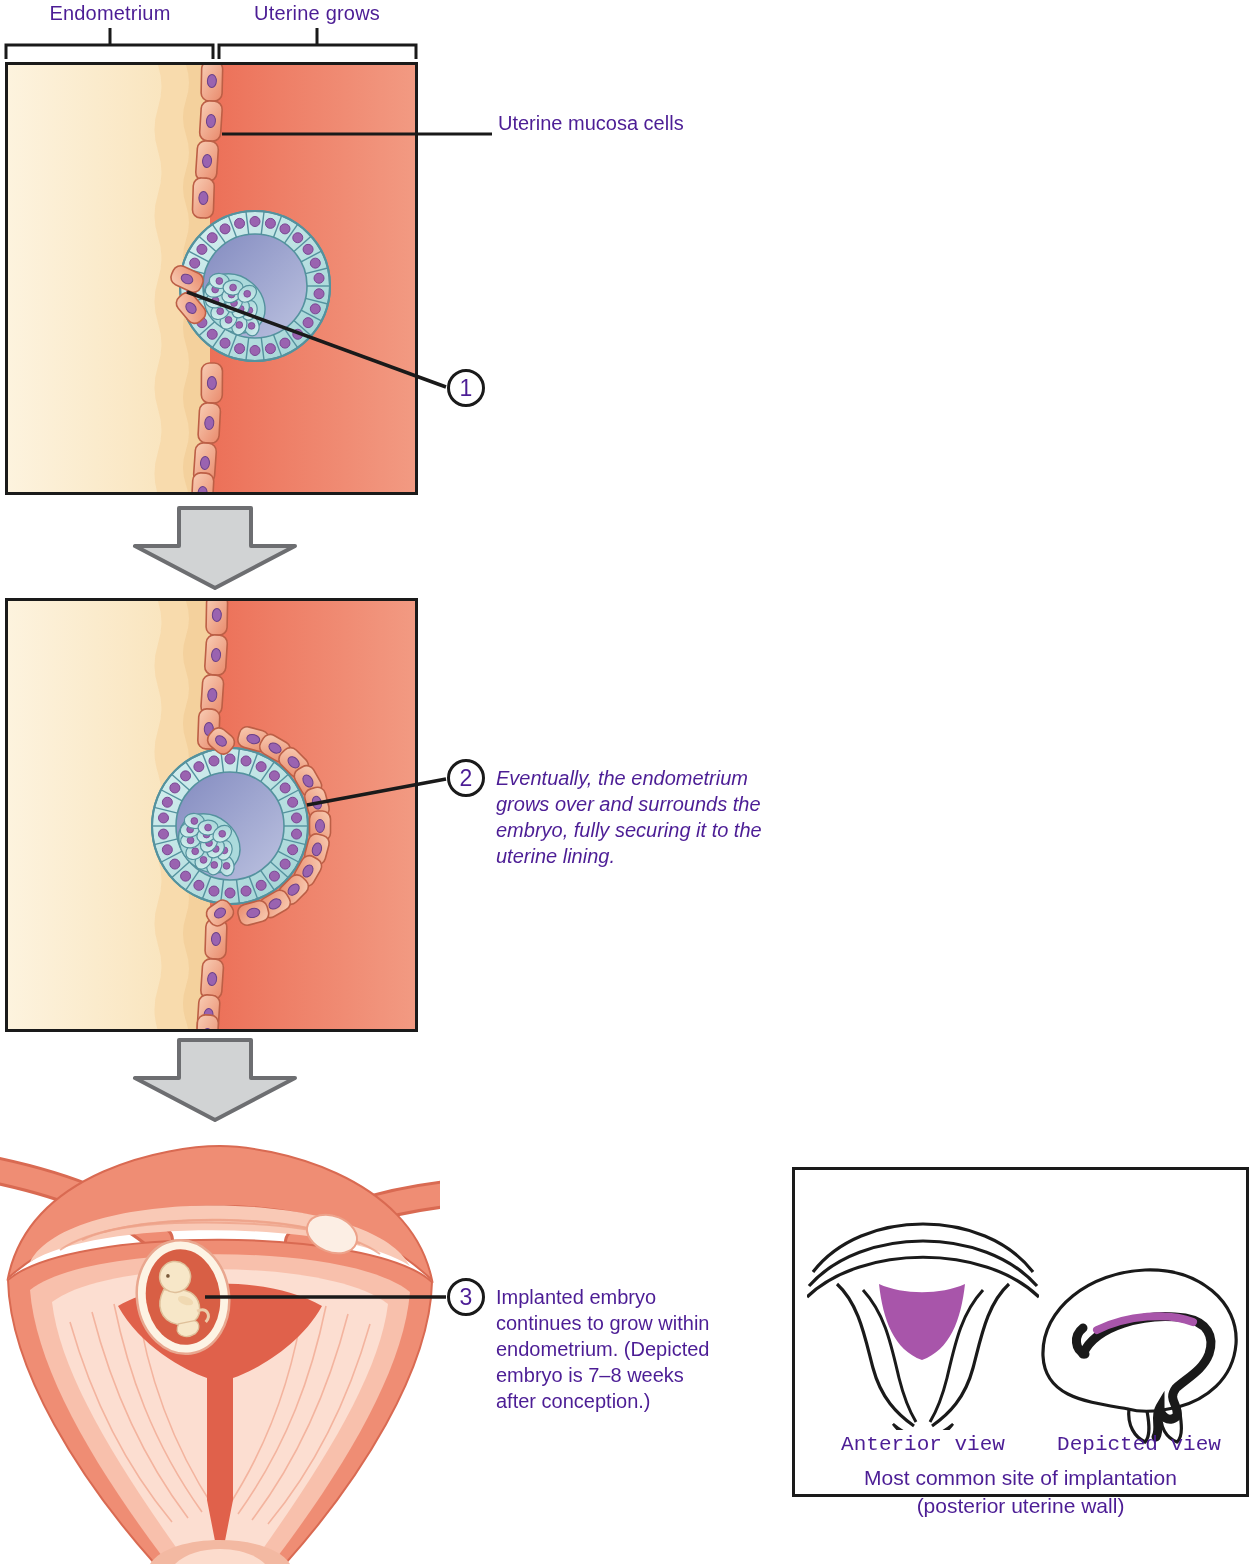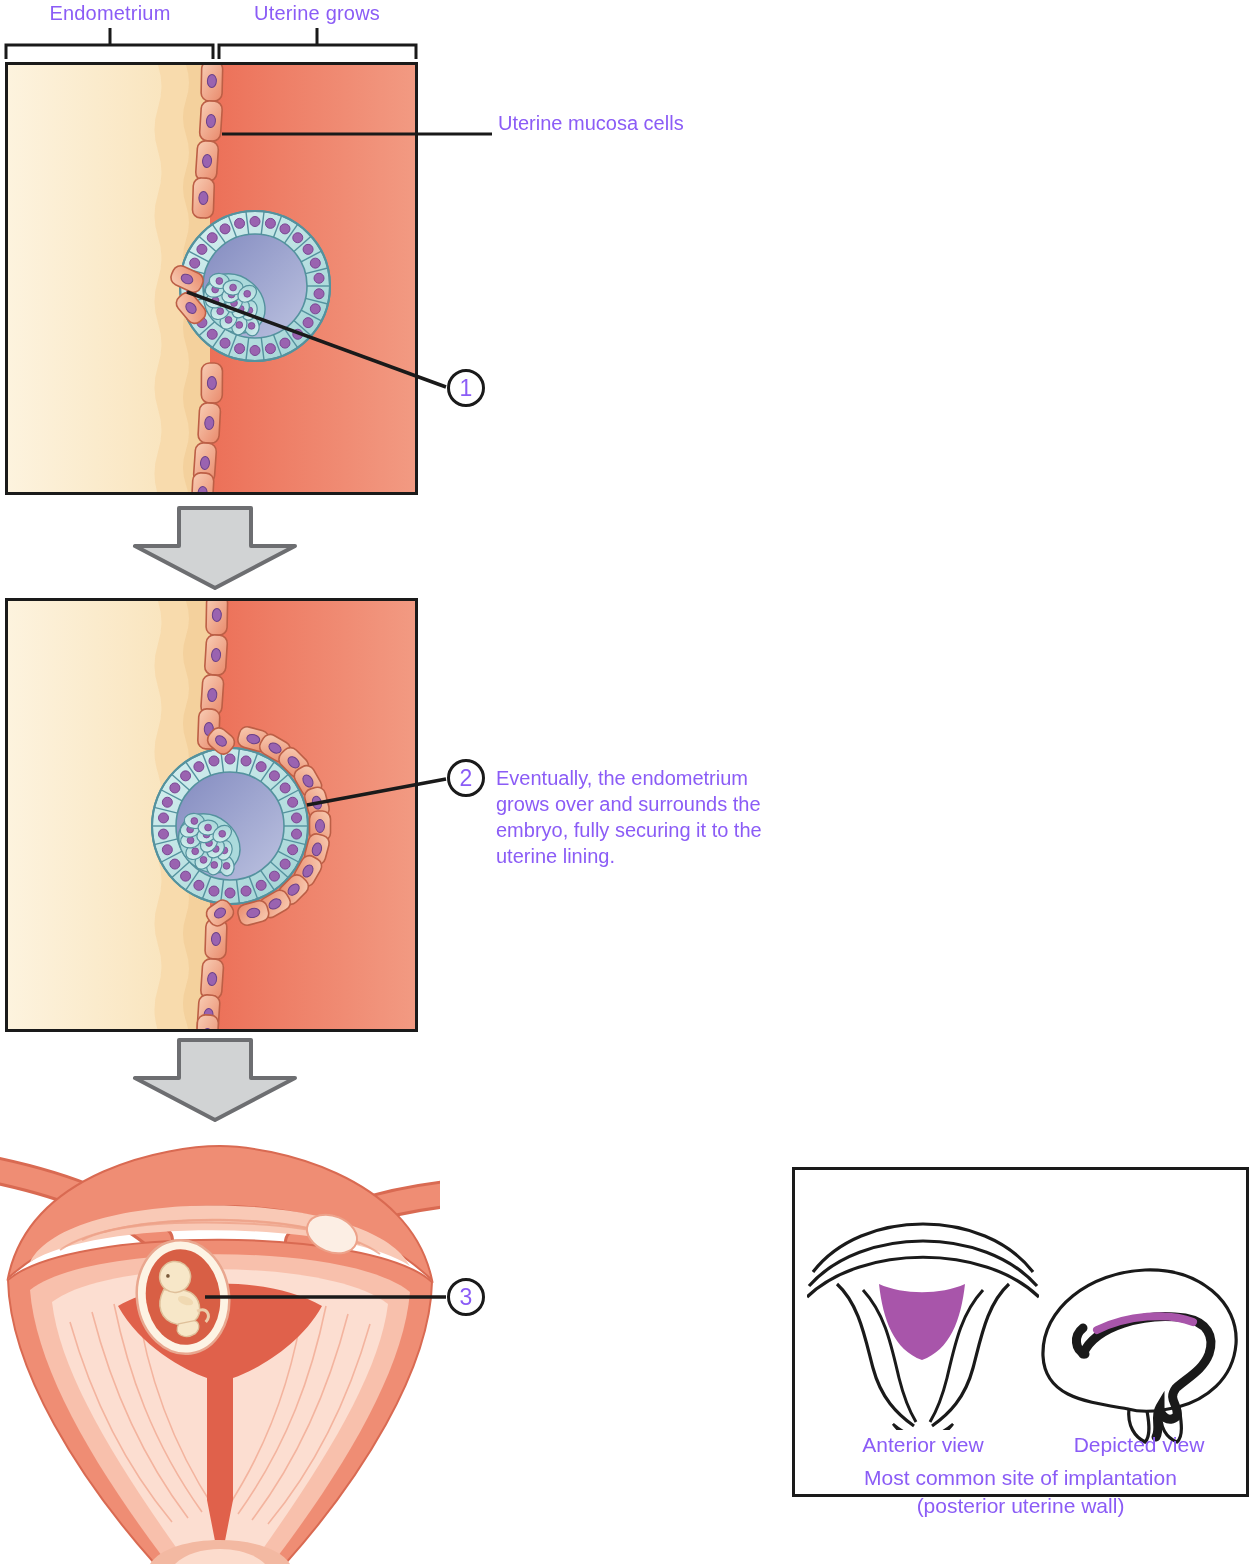--- a/index.html
+++ b/index.html
@@ -1,34 +1,34 @@
 <!DOCTYPE html>
 <html><head>
 <meta charset="utf-8">
 <style>
   html,body{margin:0;padding:0;background:#ffffff;}
   #page{position:relative;width:1250px;height:1564px;background:#ffffff;overflow:hidden;
-        font-family:"Liberation Sans","DejaVu Sans",sans-serif;color:#8b5cf6;}
+        font-family:"Liberation Sans","DejaVu Sans",sans-serif;color:#4c1d95;}
   .abs{position:absolute;}
   .panel{position:absolute;left:5px;width:413px;border:3px solid #1a1a1a;box-sizing:border-box;background:#fdf2dc;}
   #panel1{top:62px;height:433px;}
   #panel2{top:598px;height:434px;}
   .panel svg{display:block;width:100%;height:100%;}
   .toplabel{position:absolute;top:2px;font-size:20px;text-align:center;letter-spacing:.2px;}
   #lbl-endo{left:0;width:220px;}
   #lbl-cav{left:217px;width:200px;}
   #overlay{position:absolute;left:0;top:0;z-index:6;pointer-events:none;}
   .stepcircle{position:absolute;width:38px;height:38px;border:3px solid #1a1a1a;border-radius:50%;
       box-sizing:border-box;display:flex;align-items:center;justify-content:center;
       font-size:23px;background:#ffffff;z-index:7;}
   .steptext{position:absolute;font-size:20px;line-height:26px;white-space:pre-line;z-index:7;}
   #mucosa-label{position:absolute;left:498px;top:112px;font-size:20px;z-index:7;}
   #uterus-wrap{position:absolute;left:0;top:1130px;width:440px;height:434px;}
   #inset-box{position:absolute;left:792px;top:1167px;width:457px;height:330px;border:3px solid #1a1a1a;
-      box-sizing:border-box;background:#ffffff;}
+      box-sizing:border-box;background:#ffffff;font-family:Liberation Mono, monospace;}
   .viewlabel{position:absolute;top:263px;font-size:21px;text-align:center;}
   #anterior-label{left:8px;width:240px;}
   #lateral-label{left:240px;width:208px;}
   #inset-caption{position:absolute;left:792px;top:1464px;width:457px;text-align:center;
       font-size:21px;line-height:28px;}
   svg{overflow:hidden;}
 </style>
 </head>
 <body>
 
@@ -437,26 +437,31 @@
           <path d="M12,16 C22,13 26,22 19,28" fill="none" stroke="#eccdaa" stroke-width="3"></path>
         </g>
       </svg>
   </div>
 
   <div id="mucosa-label">Uterine mucosa cells</div>
 
   <div class="stepcircle" style="left:447px;top:369px;">1</div>
 
   <div class="stepcircle" style="left:447px;top:759px;">2</div>
-  <div class="steptext" style="left:496px;top:765px;">Eventually, the endometrium
+  <div class="steptext" style="left:496px;top:765px;font-style:italic;">Eventually, the endometrium
 grows over and surrounds the
 embryo, fully securing it to the
 uterine lining.</div>
 
   <div class="stepcircle" style="left:447px;top:1278px;">3</div>
+  <div class="steptext" style="left:496px;top:1284px;">Implanted embryo
+continues to grow within
+endometrium. (Depicted
+embryo is 7–8 weeks
+after conception.)</div>
 
   <div id="inset-box">
     <svg id="anterior-svg" class="abs" style="left:12px;top:22px;" width="232" height="238" viewBox="0 0 232 238">
         <path d="M72,92 C96,103 134,103 158,92 C154,128 143,158 115,168 C87,158 76,128 72,92 Z" fill="#a855aa"></path>
         <path d="M6,80 C55,16 177,16 226,80" fill="none" stroke="#1a1a1a" stroke-width="3.2"></path>
         <path d="M2,94 C55,34 177,34 230,94" fill="none" stroke="#1a1a1a" stroke-width="3.2"></path>
         <path d="M0,105 C55,52 177,52 232,105" fill="none" stroke="#1a1a1a" stroke-width="3.2"></path>
         <path d="M30,92 C52,112 58,146 66,176 C74,206 90,222 107,234" fill="none" stroke="#1a1a1a" stroke-width="3.2"></path>
         <path d="M56,98 C78,122 84,152 92,186 C97,206 103,220 109,230" fill="none" stroke="#1a1a1a" stroke-width="3"></path>
         <path d="M202,92 C180,112 174,146 166,176 C158,206 142,222 125,234" fill="none" stroke="#1a1a1a" stroke-width="3.2"></path>

